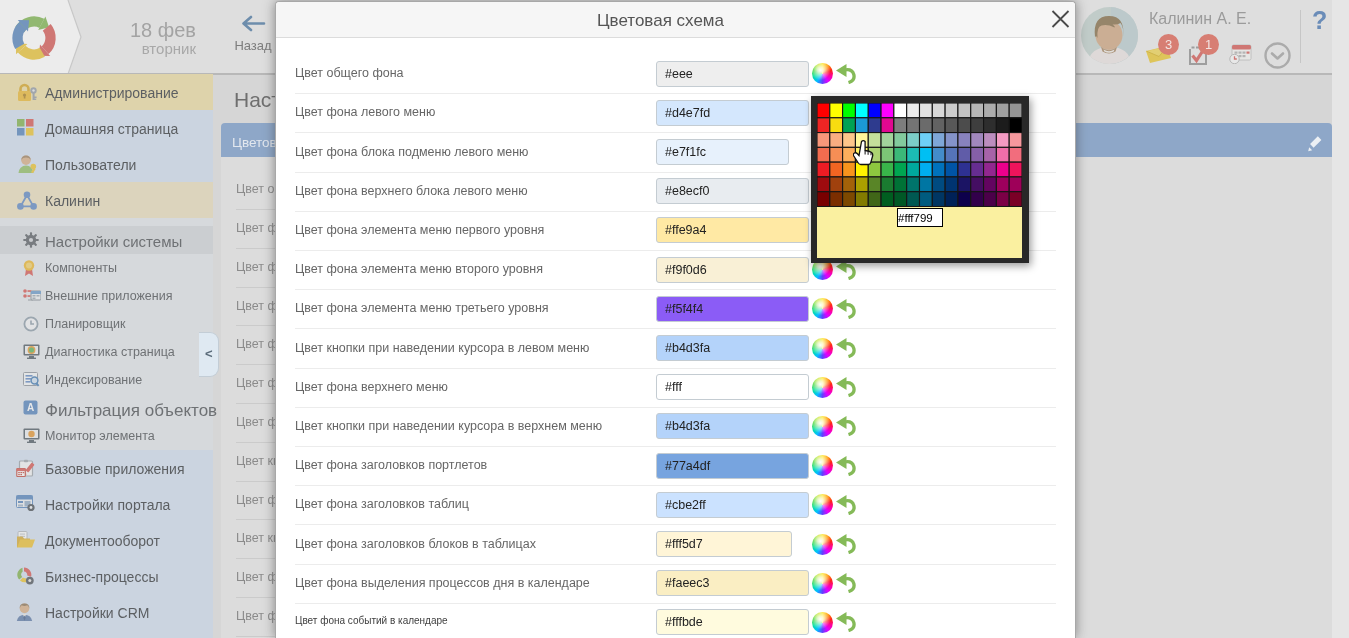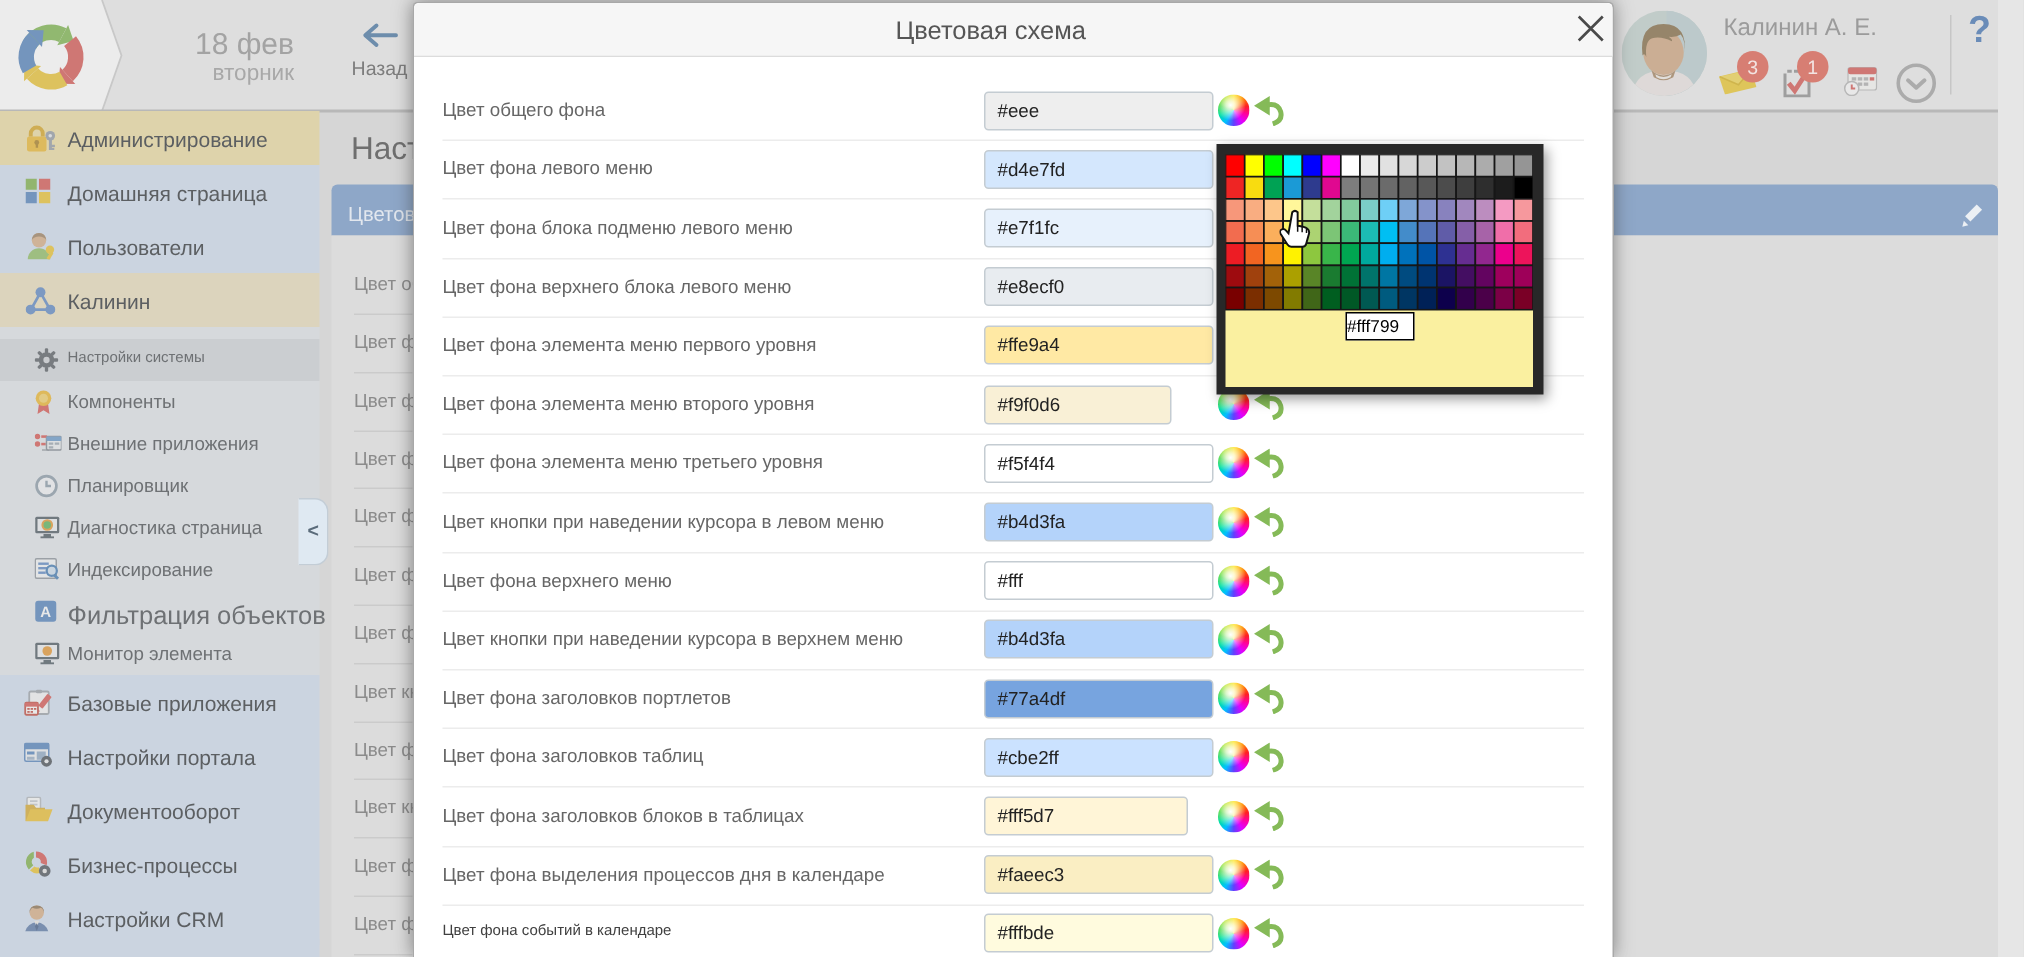--- a/index.html
+++ b/index.html
@@ -147,21 +147,21 @@
       <circle cx="8" cy="8" r="2.1" fill="#c9cbce"></circle>
       <rect x="6.9" y="0.2" width="2.2" height="3.2" rx="0.8" fill="#787c80" transform="rotate(0 8 8)"></rect>
       <rect x="6.9" y="0.2" width="2.2" height="3.2" rx="0.8" fill="#787c80" transform="rotate(45 8 8)"></rect>
       <rect x="6.9" y="0.2" width="2.2" height="3.2" rx="0.8" fill="#787c80" transform="rotate(90 8 8)"></rect>
       <rect x="6.9" y="0.2" width="2.2" height="3.2" rx="0.8" fill="#787c80" transform="rotate(135 8 8)"></rect>
       <rect x="6.9" y="0.2" width="2.2" height="3.2" rx="0.8" fill="#787c80" transform="rotate(180 8 8)"></rect>
       <rect x="6.9" y="0.2" width="2.2" height="3.2" rx="0.8" fill="#787c80" transform="rotate(225 8 8)"></rect>
       <rect x="6.9" y="0.2" width="2.2" height="3.2" rx="0.8" fill="#787c80" transform="rotate(270 8 8)"></rect>
       <rect x="6.9" y="0.2" width="2.2" height="3.2" rx="0.8" fill="#787c80" transform="rotate(315 8 8)"></rect>
     </svg></div>
-<div class="abs" style="left:45px;top:233px;font-size:10px;color:#6e7174;white-space:nowrap">Настройки системы</div>
+<div class="abs" style="left:45px;top:233px;font-size:15px;color:#6e7174;white-space:nowrap">Настройки системы</div>
 <div class="abs" style="left:23px;top:260px"><svg width="12" height="17" viewBox="0 0 12 17" style="">
       <path d="M3 9 L2 16 L6 13.5 L10 16 L9 9z" fill="#cf7774"></path>
       <circle cx="6" cy="5.5" r="5.2" fill="#deb95b"></circle>
       <circle cx="6" cy="5.5" r="3" fill="#e2cb85"></circle>
     </svg></div>
 <div class="abs" style="left:45px;top:261px;font-size:12.5px;color:#6e7174;white-space:nowrap">Компоненты</div>
 <div class="abs" style="left:23px;top:288px"><svg width="18" height="15" viewBox="0 0 18 15" style="">
       <circle cx="2" cy="3" r="1.8" fill="#cf7774"></circle>
       <circle cx="2" cy="8" r="1.8" fill="#cf7774"></circle>
       <rect x="4.5" y="2.2" width="4" height="1.7" fill="#cf7774"></rect>
@@ -289,21 +289,21 @@
 <div class="abs" style="left:656px;top:99.8px;width:153px;height:26px;background:#d4e7fd;border:1px solid #c4ccd2;border-radius:3px;font-size:12.5px;color:#222;line-height:24px;padding-left:8px">#d4e7fd</div>
 <div class="abs" style="left:812px;top:102.3px">
     <div style="width:21px;height:21px;border-radius:50%;background:radial-gradient(circle at 40% 34%, #ffffff 0%, rgba(255,255,255,0.78) 16%, rgba(255,255,255,0) 54%),conic-gradient(from 0deg,#ffe000,#ff9000,#ff2020,#ff00a0,#e000ff,#6040ff,#00c0ff,#00e0a0,#20d020,#a0e000,#ffe000)"></div>
   </div>
 <div class="abs" style="left:836px;top:102.8px"><svg width="21" height="20" viewBox="0 0 21 20" style="">
       <polygon points="0,6.5 10.5,0 10.5,13" fill="#85ba58"></polygon>
       <path d="M8.5 6 Q16 4.5 17.8 10.5 Q19.3 16.5 12.5 18.6" stroke="#85ba58" stroke-width="3.3" fill="none"></path>
     </svg></div>
 <div class="abs" style="left:295px;top:132.4px;width:761px;height:1px;background:#ececec"></div>
 <div class="abs" style="left:295px;top:144.5px;font-size:12.5px;color:#666;white-space:nowrap">Цвет фона блока подменю левого меню</div>
-<div class="abs" style="left:656px;top:139.0px;width:153px;height:26px;background:#e7f1fc;border:1px solid #c4ccd2;border-radius:3px;font-size:12.5px;color:#222;line-height:24px;padding-left:8px">#e7f1fc</div>
+<div class="abs" style="left:656px;top:139.0px;width:133px;height:26px;background:#e7f1fc;border:1px solid #c4ccd2;border-radius:3px;font-size:12.5px;color:#222;line-height:24px;padding-left:8px">#e7f1fc</div>
 <div class="abs" style="left:812px;top:141.5px">
     <div style="width:21px;height:21px;border-radius:50%;background:radial-gradient(circle at 40% 34%, #ffffff 0%, rgba(255,255,255,0.78) 16%, rgba(255,255,255,0) 54%),conic-gradient(from 0deg,#ffe000,#ff9000,#ff2020,#ff00a0,#e000ff,#6040ff,#00c0ff,#00e0a0,#20d020,#a0e000,#ffe000)"></div>
   </div>
 <div class="abs" style="left:836px;top:142.0px"><svg width="21" height="20" viewBox="0 0 21 20" style="">
       <polygon points="0,6.5 10.5,0 10.5,13" fill="#85ba58"></polygon>
       <path d="M8.5 6 Q16 4.5 17.8 10.5 Q19.3 16.5 12.5 18.6" stroke="#85ba58" stroke-width="3.3" fill="none"></path>
     </svg></div>
 <div class="abs" style="left:295px;top:171.6px;width:761px;height:1px;background:#ececec"></div>
 <div class="abs" style="left:295px;top:183.7px;font-size:12.5px;color:#666;white-space:nowrap">Цвет фона верхнего блока левого меню</div>
 <div class="abs" style="left:656px;top:178.2px;width:153px;height:26px;background:#e8ecf0;border:1px solid #c4ccd2;border-radius:3px;font-size:12.5px;color:#222;line-height:24px;padding-left:8px">#e8ecf0</div>
@@ -319,31 +319,31 @@
 <div class="abs" style="left:656px;top:217.4px;width:153px;height:26px;background:#ffe9a4;border:1px solid #c4ccd2;border-radius:3px;font-size:12.5px;color:#222;line-height:24px;padding-left:8px">#ffe9a4</div>
 <div class="abs" style="left:812px;top:219.9px">
     <div style="width:21px;height:21px;border-radius:50%;background:radial-gradient(circle at 40% 34%, #ffffff 0%, rgba(255,255,255,0.78) 16%, rgba(255,255,255,0) 54%),conic-gradient(from 0deg,#ffe000,#ff9000,#ff2020,#ff00a0,#e000ff,#6040ff,#00c0ff,#00e0a0,#20d020,#a0e000,#ffe000)"></div>
   </div>
 <div class="abs" style="left:836px;top:220.4px"><svg width="21" height="20" viewBox="0 0 21 20" style="">
       <polygon points="0,6.5 10.5,0 10.5,13" fill="#85ba58"></polygon>
       <path d="M8.5 6 Q16 4.5 17.8 10.5 Q19.3 16.5 12.5 18.6" stroke="#85ba58" stroke-width="3.3" fill="none"></path>
     </svg></div>
 <div class="abs" style="left:295px;top:250.0px;width:761px;height:1px;background:#ececec"></div>
 <div class="abs" style="left:295px;top:262.1px;font-size:12.5px;color:#666;white-space:nowrap">Цвет фона элемента меню второго уровня</div>
-<div class="abs" style="left:656px;top:256.6px;width:125px;height:26px;background:#f9f0d6;border:1px solid #c4ccd2;border-radius:3px;font-size:12.5px;color:#222;line-height:24px;padding-left:8px">#f9f0d6</div>
+<div class="abs" style="left:656px;top:256.6px;width:153px;height:26px;background:#f9f0d6;border:1px solid #c4ccd2;border-radius:3px;font-size:12.5px;color:#222;line-height:24px;padding-left:8px">#f9f0d6</div>
 <div class="abs" style="left:812px;top:259.1px">
     <div style="width:21px;height:21px;border-radius:50%;background:radial-gradient(circle at 40% 34%, #ffffff 0%, rgba(255,255,255,0.78) 16%, rgba(255,255,255,0) 54%),conic-gradient(from 0deg,#ffe000,#ff9000,#ff2020,#ff00a0,#e000ff,#6040ff,#00c0ff,#00e0a0,#20d020,#a0e000,#ffe000)"></div>
   </div>
 <div class="abs" style="left:836px;top:259.6px"><svg width="21" height="20" viewBox="0 0 21 20" style="">
       <polygon points="0,6.5 10.5,0 10.5,13" fill="#85ba58"></polygon>
       <path d="M8.5 6 Q16 4.5 17.8 10.5 Q19.3 16.5 12.5 18.6" stroke="#85ba58" stroke-width="3.3" fill="none"></path>
     </svg></div>
 <div class="abs" style="left:295px;top:289.2px;width:761px;height:1px;background:#ececec"></div>
 <div class="abs" style="left:295px;top:301.3px;font-size:12.5px;color:#666;white-space:nowrap">Цвет фона элемента меню третьего уровня</div>
-<div class="abs" style="left:656px;top:295.8px;width:153px;height:26px;background:#ffffff;border:1px solid #c4ccd2;border-radius:3px;font-size:12.5px;color:#222;line-height:24px;padding-left:8px">#f5f4f4</div>
+<div class="abs" style="left:656px;top:295.8px;width:153px;height:26px;background:#8b5cf6;border:1px solid #c4ccd2;border-radius:3px;font-size:12.5px;color:#222;line-height:24px;padding-left:8px">#f5f4f4</div>
 <div class="abs" style="left:812px;top:298.3px">
     <div style="width:21px;height:21px;border-radius:50%;background:radial-gradient(circle at 40% 34%, #ffffff 0%, rgba(255,255,255,0.78) 16%, rgba(255,255,255,0) 54%),conic-gradient(from 0deg,#ffe000,#ff9000,#ff2020,#ff00a0,#e000ff,#6040ff,#00c0ff,#00e0a0,#20d020,#a0e000,#ffe000)"></div>
   </div>
 <div class="abs" style="left:836px;top:298.8px"><svg width="21" height="20" viewBox="0 0 21 20" style="">
       <polygon points="0,6.5 10.5,0 10.5,13" fill="#85ba58"></polygon>
       <path d="M8.5 6 Q16 4.5 17.8 10.5 Q19.3 16.5 12.5 18.6" stroke="#85ba58" stroke-width="3.3" fill="none"></path>
     </svg></div>
 <div class="abs" style="left:295px;top:328.4px;width:761px;height:1px;background:#ececec"></div>
 <div class="abs" style="left:295px;top:340.5px;font-size:12.5px;color:#666;white-space:nowrap">Цвет кнопки при наведении курсора в левом меню</div>
 <div class="abs" style="left:656px;top:335.0px;width:153px;height:26px;background:#b4d3fa;border:1px solid #c4ccd2;border-radius:3px;font-size:12.5px;color:#222;line-height:24px;padding-left:8px">#b4d3fa</div>

